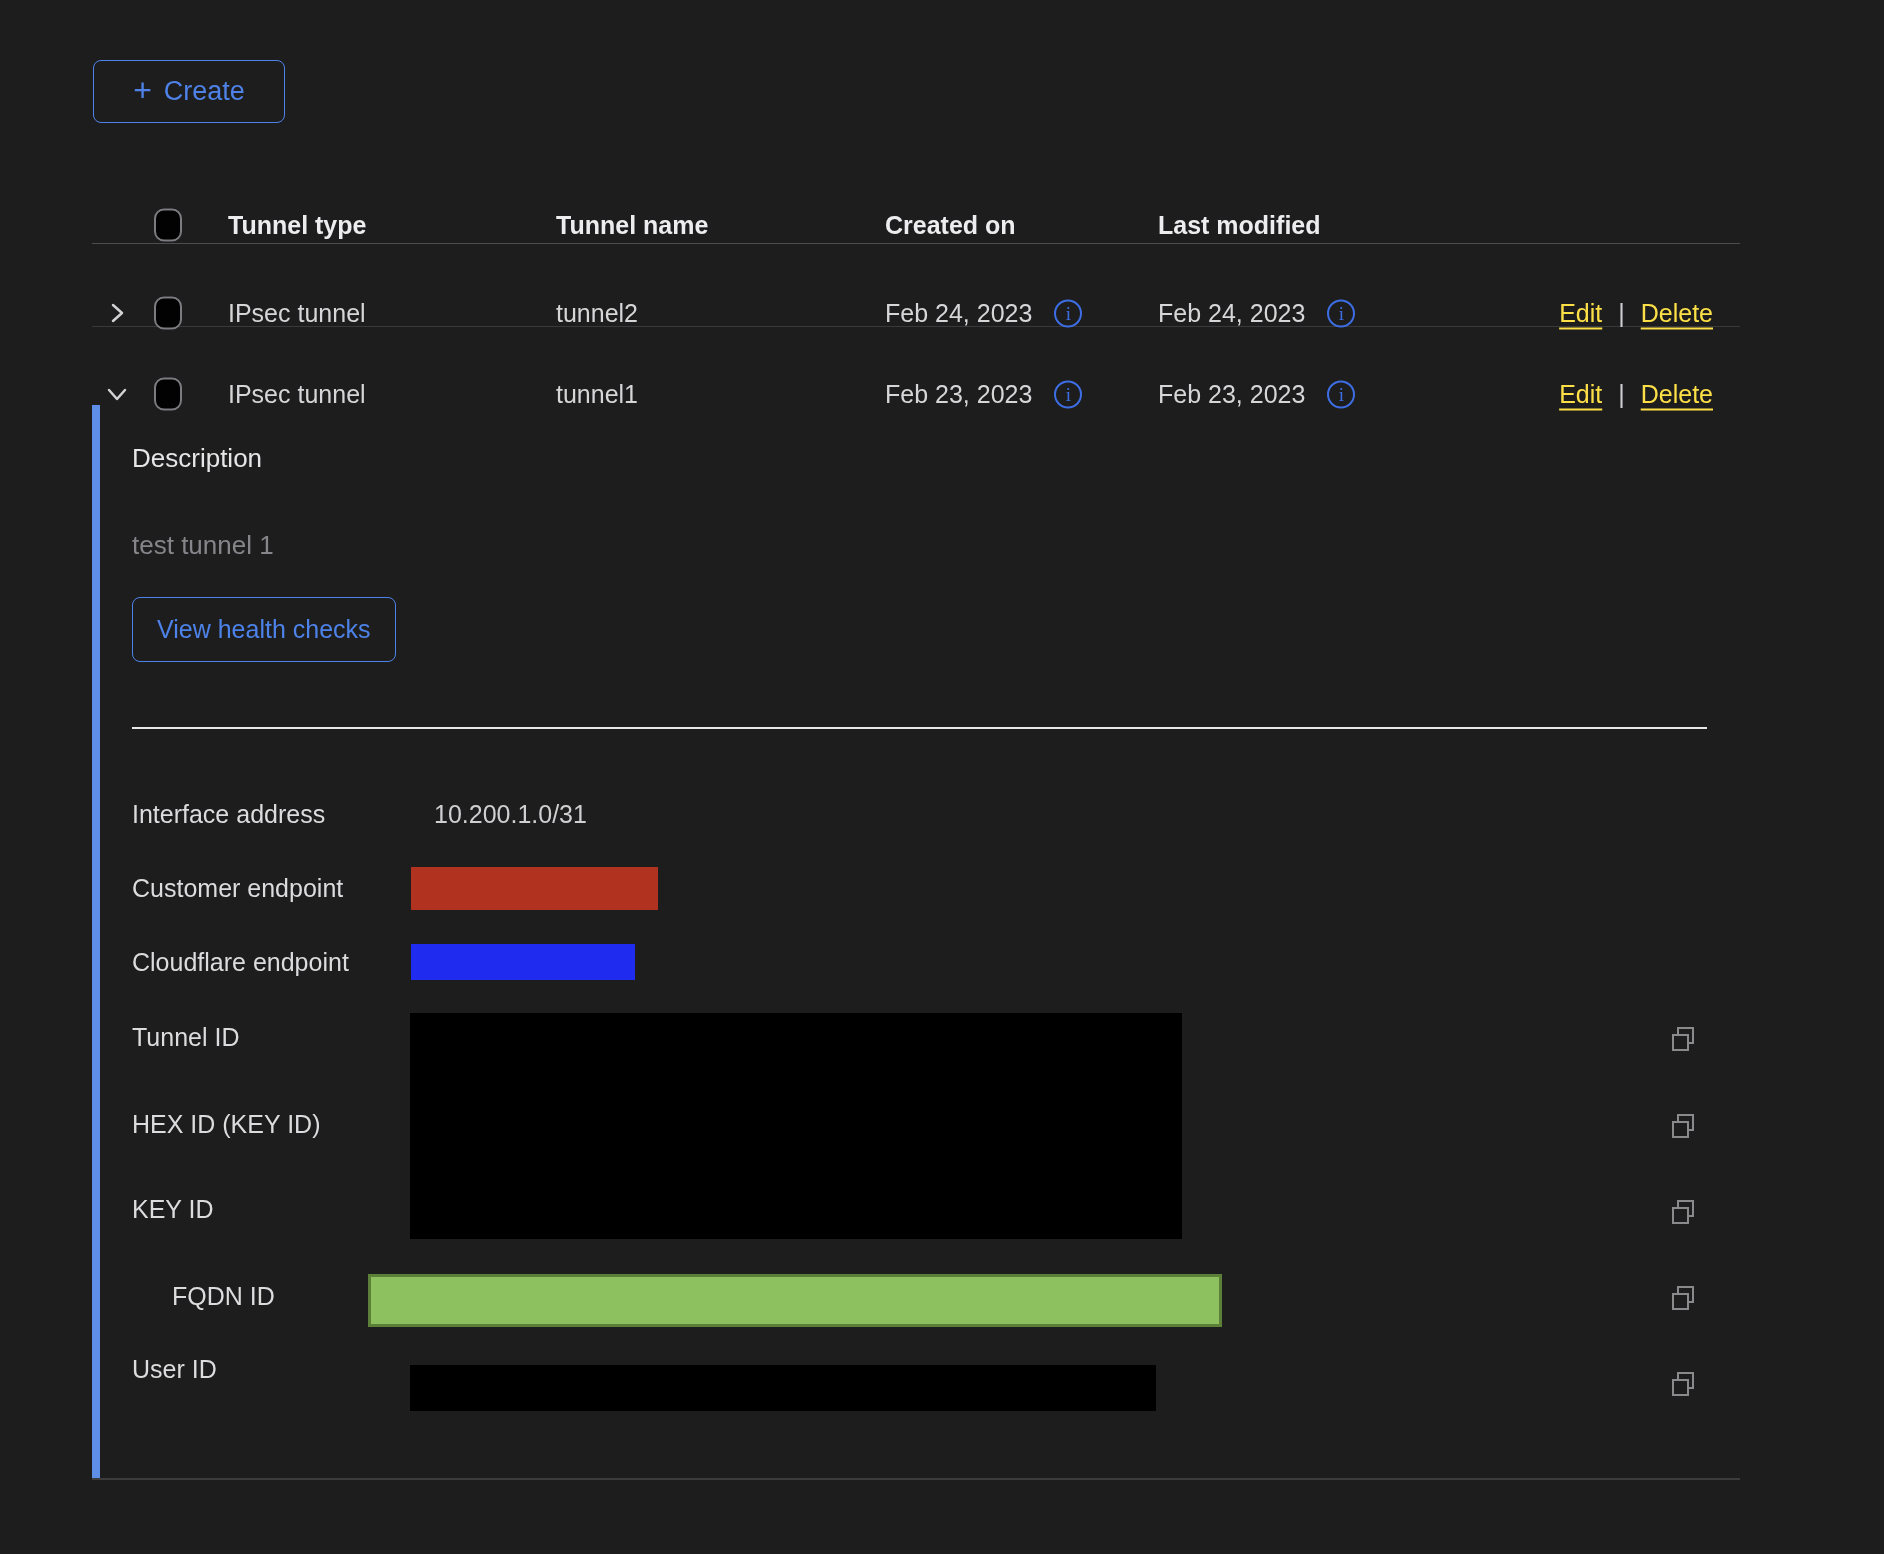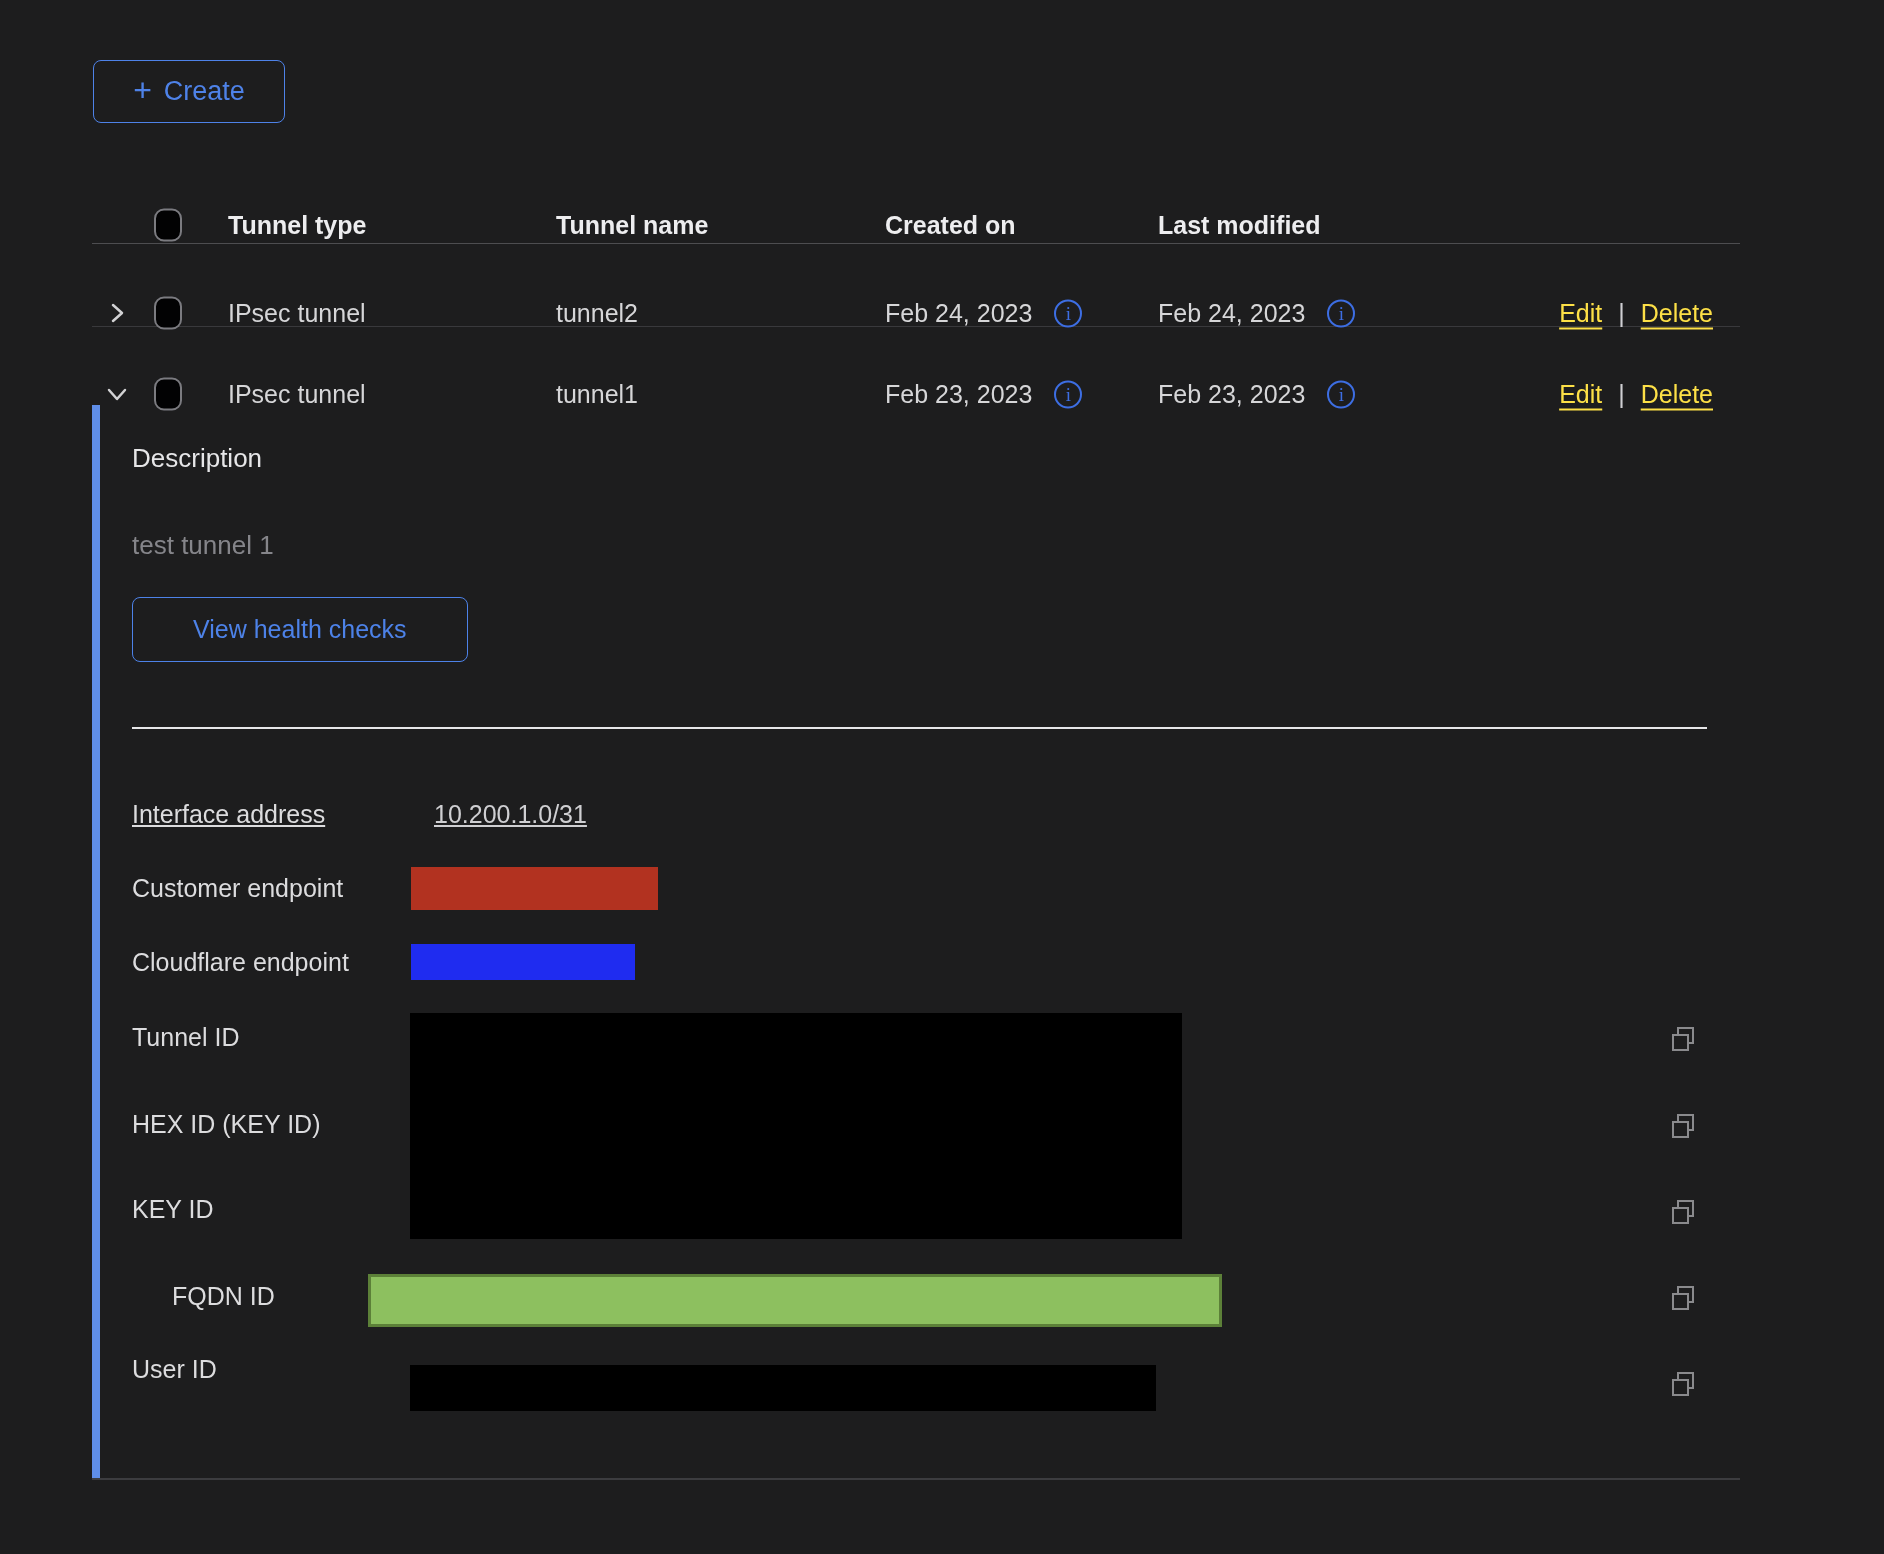--- a/index.html
+++ b/index.html
@@ -47,28 +47,28 @@
     text-underline-offset:6px;text-decoration-thickness:2px;cursor:pointer;
   }
   .pipe{color:#cfcfd3;font-size:25px;}
   
   .expanded{position:absolute;left:0;top:400px;width:1884px;height:1154px;}
   .accent-bar{position:absolute;left:92px;top:5px;width:8px;height:1073px;background:#5f8ee8;}
   .bottom-divider{position:absolute;left:92px;top:1078px;width:1648px;height:2px;background:#3c3c3f;}
   .desc-label{position:absolute;left:132px;top:43px;font-size:26px;color:#e6e6e8;}
   .desc-value{position:absolute;left:132px;top:130px;font-size:26px;color:#85858a;}
   .health-btn{
-    position:absolute;left:132px;top:197px;height:65px;padding:0 60px;
+    position:absolute;left:132px;top:197px;height:65px;padding:0 24px;
     background:transparent;border:1.5px solid #4d82e8;border-radius:8px;
     color:#4d82e8;font-size:25px;font-family:"Liberation Sans",sans-serif;cursor:pointer;
   }
   .hr{position:absolute;left:132px;top:327px;width:1575px;height:2px;background:#e6e6e8;}
   .dlabel{position:absolute;left:132px;font-size:25px;color:#dcdcde;white-space:nowrap;}
   .dvalue{position:absolute;left:434px;font-size:25px;color:#cfcfd2;white-space:nowrap;}
-  .p-interface{top:400px;text-decoration:underline;} .p-customer{top:474px;} .p-cloudflare{top:548px;}
+  .p-interface{top:400px;} .p-customer{top:474px;} .p-cloudflare{top:548px;}
   .p-tunnelid{top:623px;} .p-hexid{top:710px;} .p-keyid{top:795px;}
   .p-fqdn{top:882px;margin-left:40px;} .p-userid{top:939px;margin-top:16px;}
   .redact{position:absolute;}
   .redact-red{left:411px;top:467px;width:247px;height:43px;background:#b23220;}
   .redact-blue{left:411px;top:544px;width:224px;height:36px;background:#1f2cf0;}
   .redact-black-large{left:410px;top:613px;width:772px;height:226px;background:#000;}
   .redact-green{left:368px;top:874px;width:848px;height:47px;background:#8dc05f;border:3px solid #5c8038;}
   .redact-black{left:410px;top:965px;width:746px;height:46px;background:#000;}
   .copy-btn{position:absolute;left:1668px;width:30px;height:30px;background:none;border:none;padding:0;cursor:pointer;}
   .c-1{top:624px;} .c-2{top:711px;} .c-3{top:797px;} .c-4{top:883px;} .c-5{top:969px;}

